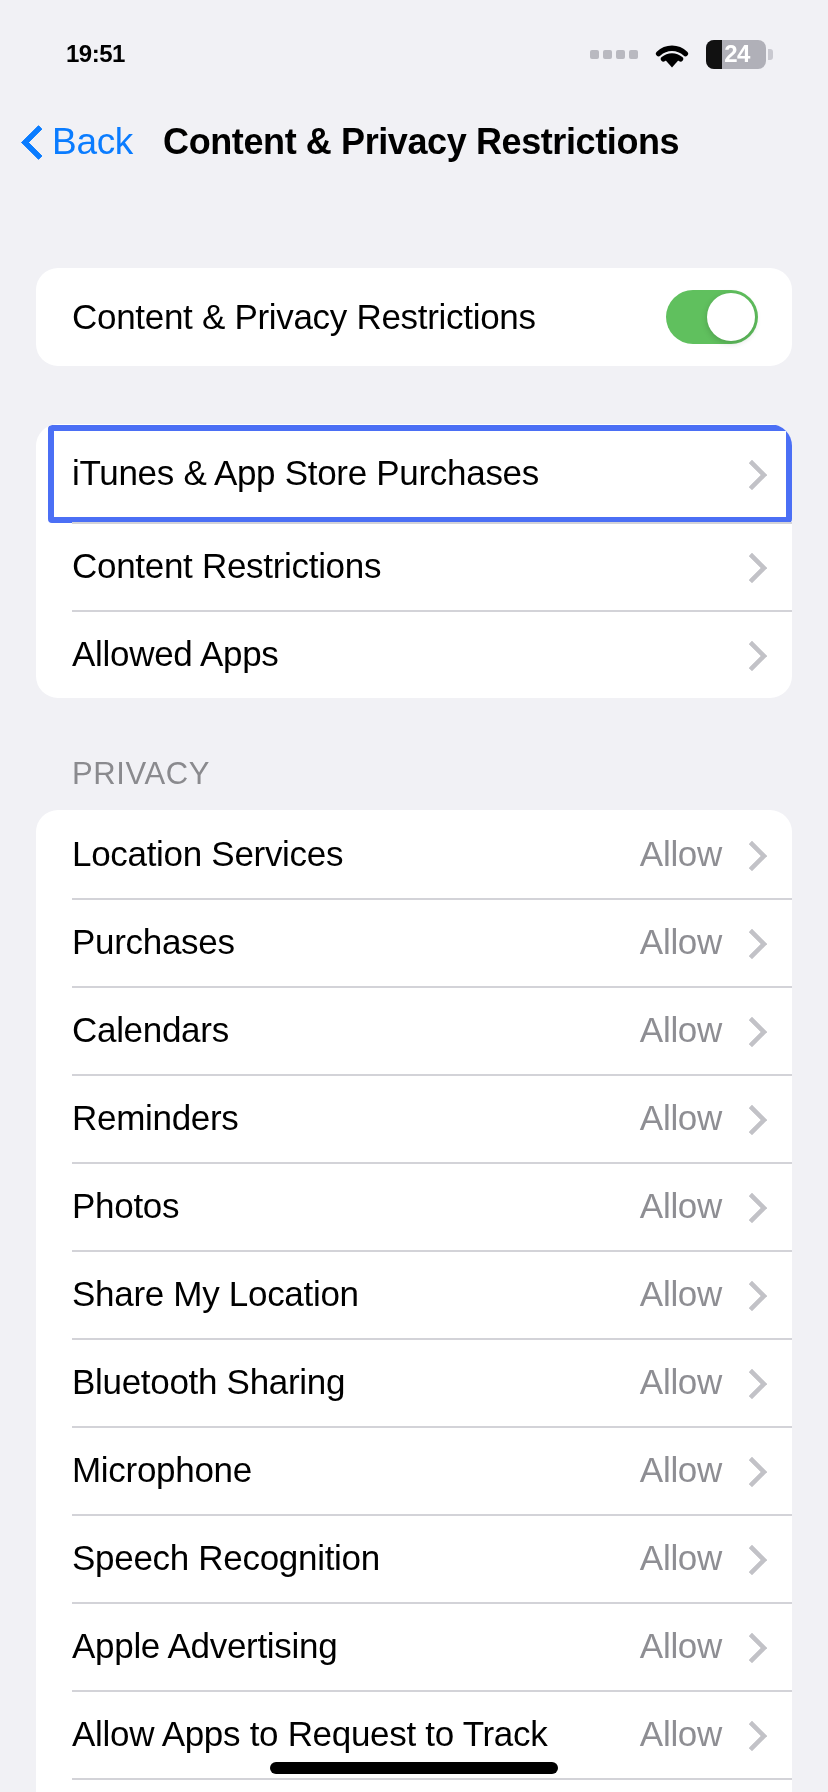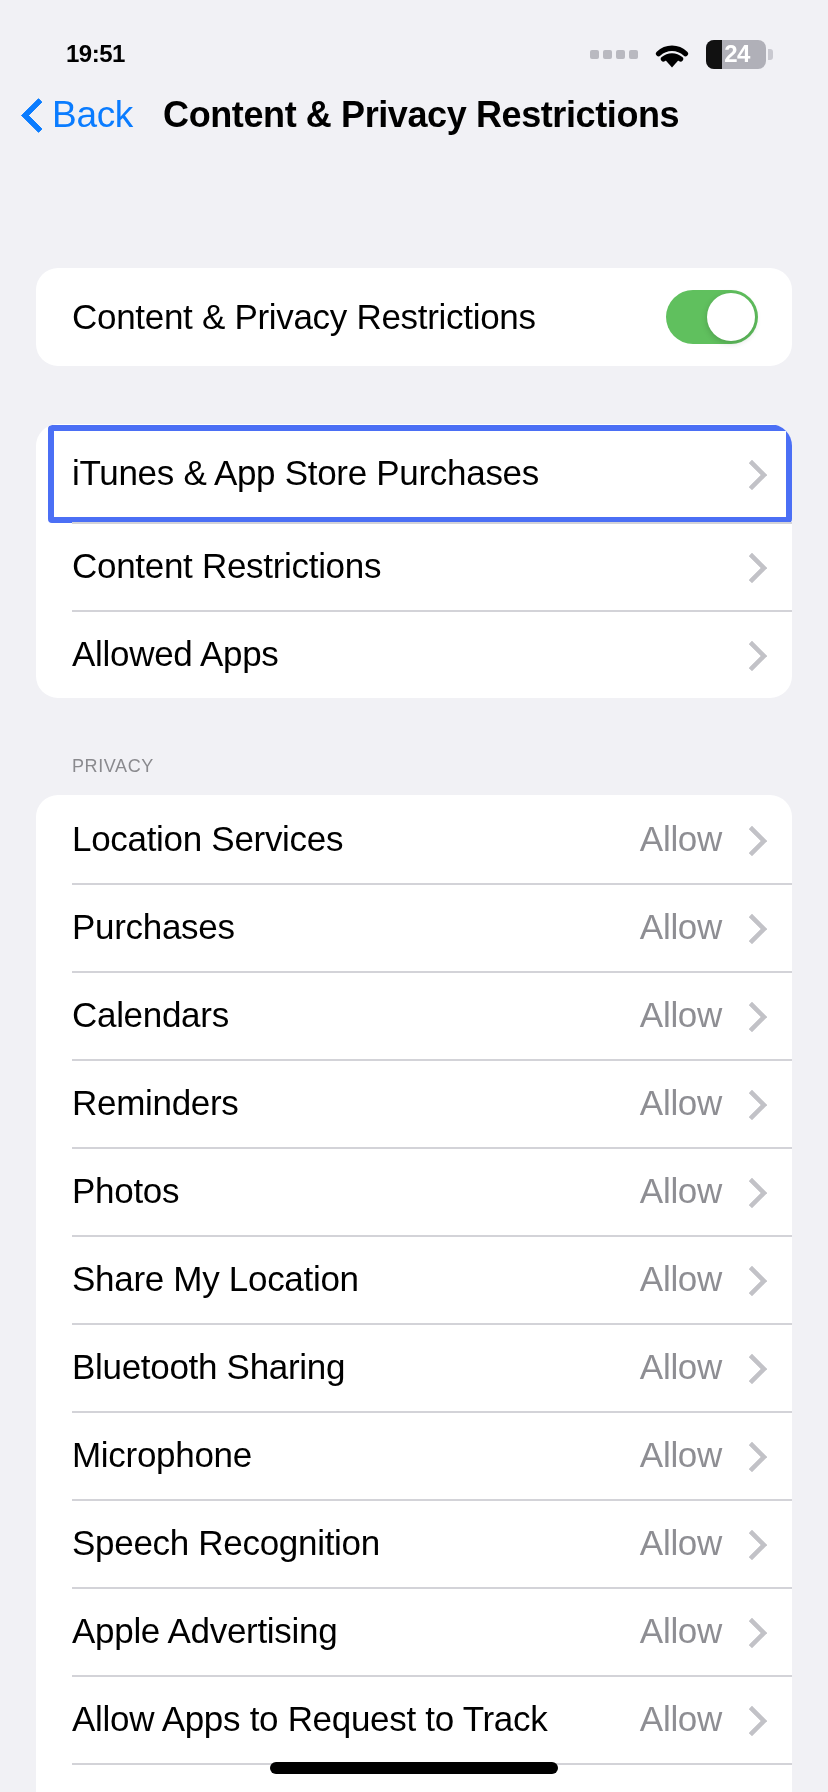--- a/index.html
+++ b/index.html
@@ -85,21 +85,21 @@
     width: 5px;
     height: 11px;
     border-radius: 0 3px 3px 0;
     background: #C9C9D0;
   }
 
   
   .nav-bar {
     height: 96px;
     display: flex;
-    align-items: flex-start;
+    align-items: center;
     padding-left: 22px;
   }
   .back-button {
     display: flex;
     align-items: center;
     gap: 8px;
     cursor: pointer;
   }
   .chevron-left {
     width: 22px;
@@ -218,21 +218,21 @@
     top: 1px;
     bottom: -1px;
     border: 6px solid #4B6FF5;
     border-radius: 4px;
     pointer-events: none;
   }
   .row.highlighted { min-height: 98px; }
 
   
   .section-header {
-    font-size: 18px;
+    font-size: 31px;
     color: #8A8A8E;
     letter-spacing: 0.6px;
     padding: 0 0 18px 72px;
   }
 
   .privacy-card .row { min-height: 88px; }
 
   
   .home-indicator {
     position: absolute;

